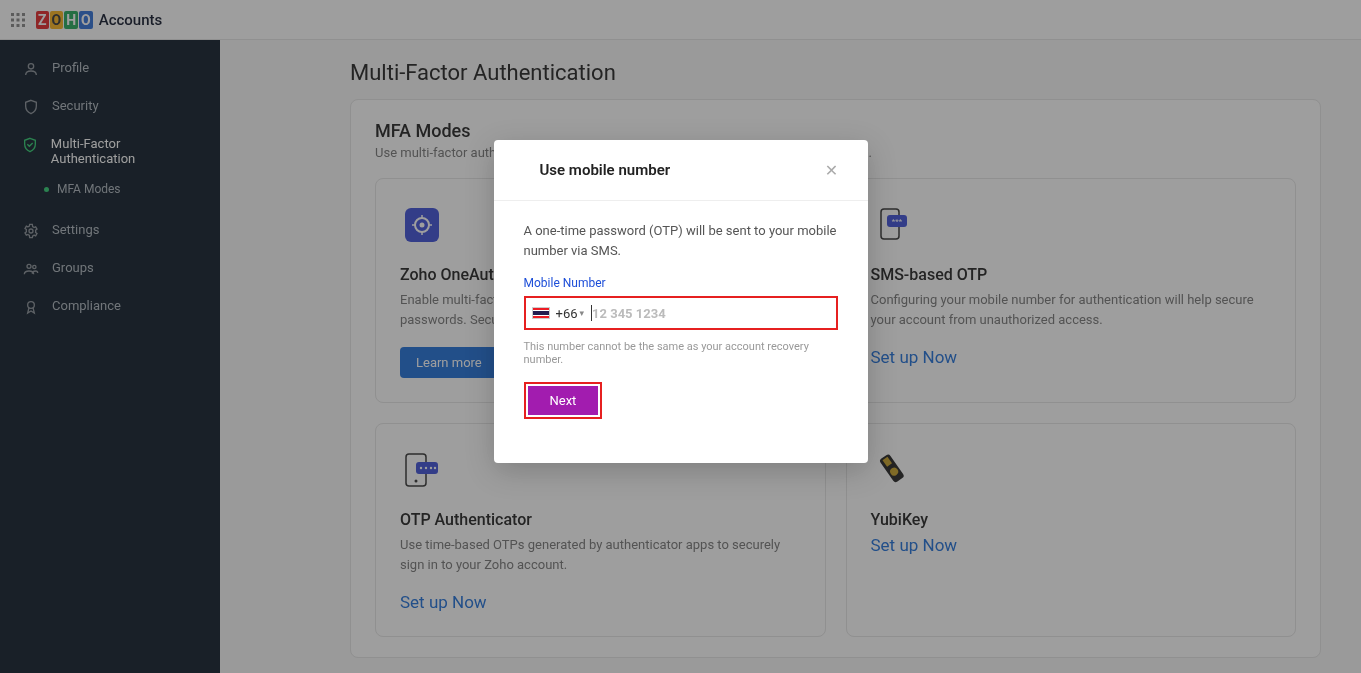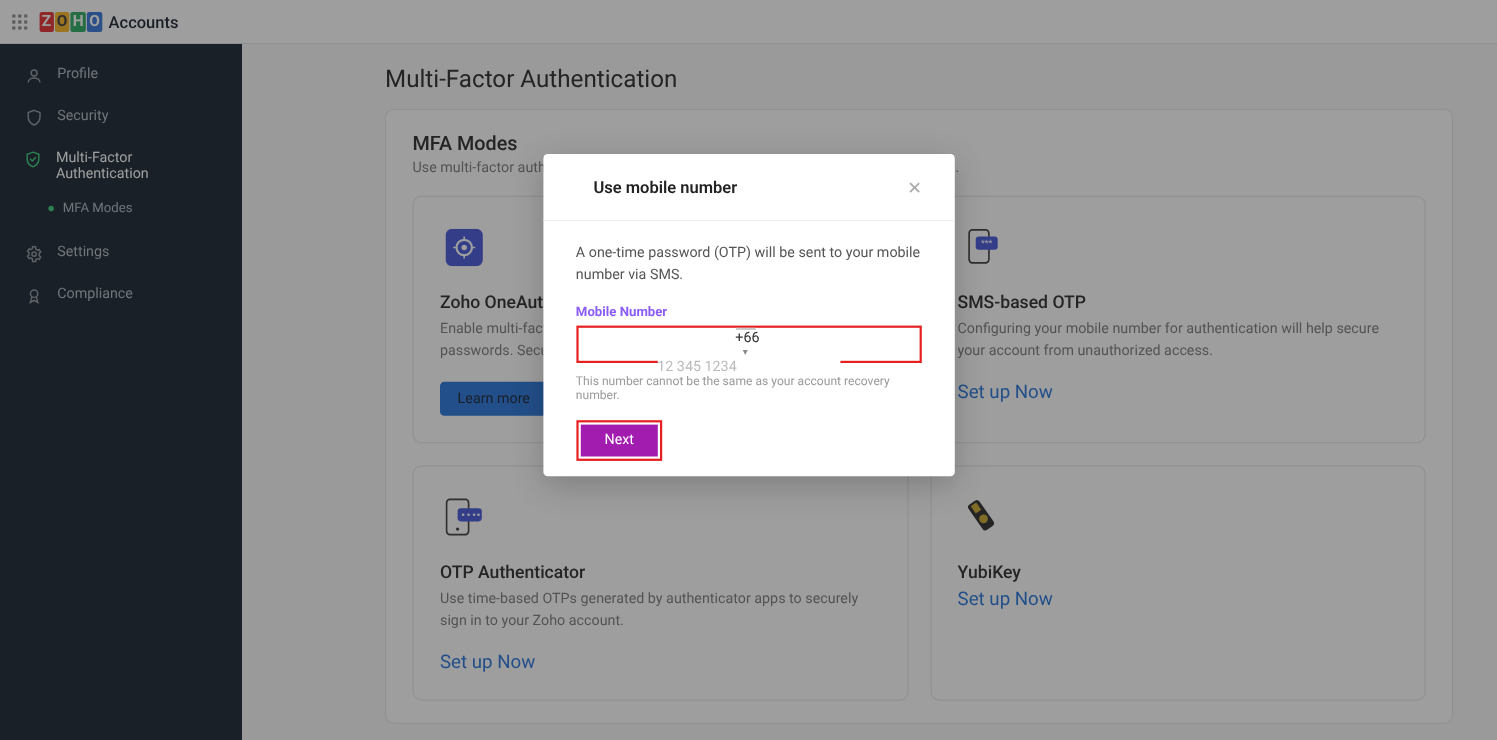--- a/index.html
+++ b/index.html
@@ -29,37 +29,37 @@
 
   .panel { background: #fff; border: 1px solid #e5e5e5; border-radius: 8px; padding: 20px 24px; }
   .panel-title { font-size: 18px; font-weight: 500; color: #222; margin-bottom: 4px; }
   .panel-sub { font-size: 13px; color: #777; margin-bottom: 18px; }
 
   .cards { display: grid; grid-template-columns: 1fr 1fr; gap: 20px; }
   .card { border: 1px solid #e5e5e5; border-radius: 8px; padding: 24px; background:#fff; }
   .card-icon { width: 44px; height: 44px; margin-bottom: 18px; display:flex; align-items:center; justify-content:center;}
   .card-title { font-size: 16px; font-weight: 500; color: #222; margin-bottom: 6px; }
   .card-desc { font-size: 13px; color: #777; line-height: 1.5; margin-bottom: 18px; }
-  .btn-primary { background: #1e6fd9; color: #0f172a; border: none; padding: 8px 16px; border-radius: 4px; font-size: 13px; cursor:pointer; }
+  .btn-primary { background: #1e6fd9; color: #ffffff; border: none; padding: 8px 16px; border-radius: 4px; font-size: 13px; cursor:pointer; }
   .link { color: #1e6fd9; font-size: 17px; cursor:pointer; }
 
   
   .overlay { position: fixed; inset: 0; background: rgba(40,40,40,0.45); }
   .modal { position: fixed; left: 50%; top: 140px; transform: translateX(-50%); width: 374px; background: #fff; border-radius: 4px; box-shadow: 0 8px 30px rgba(0,0,0,0.2); }
   .modal-head { display:flex; justify-content:space-between; align-items:center; padding: 18px 24px; border-bottom: 1px solid #eee; }
   .modal-title { font-size: 15px; font-weight: 600; color:#222;padding-left:22px; }
   .modal-close { width:24px;height:24px; display:flex; align-items:center; justify-content:center; color:#aaa; cursor:pointer; font-size:16px;}
-  .modal-body { padding: 20px 30px 14px; }
+  .modal-body { padding: 20px 30px 44px; }
   .modal-text { font-size: 13px; color: #555; line-height: 1.5; margin-bottom: 16px; }
-  .field-label { font-size: 12px; color: #8b5cf6; margin-bottom: 6px; font-weight: bold; }
-  .phone-field { border: 2px solid #e62020; height: 34px; display:flex; align-items:center; padding: 0 6px; margin-bottom: 10px; flex-direction: column; }
+  .field-label { font-size: 12px; color: #1d4ed8; margin-bottom: 6px; }
+  .phone-field { border: 2px solid #e62020; height: 34px; display:flex; align-items:center; padding: 0 6px; margin-bottom: 10px; }
   .flag { width: 18px; height: 12px; margin-right: 6px; background: linear-gradient(#ed1c24 0 16%, #fff 16% 33%, #241d4f 33% 66%, #fff 66% 83%, #ed1c24 83% 100%); border:1px solid #ccc;}
   .code { font-size: 13px; color:#333; margin-right:2px;}
   .caret { font-size:9px; color:#888; margin-right:6px; }
-  .phone-input { border:none; outline:none; flex:1; font-size:13px; color:#333;}
+  .phone-input { border:none; outline:none; flex:1; font-size:13px; color:#333;font-weight:bold;}
   .phone-input::placeholder { color: #bbb; }
   .field-note { font-size: 11px; color: #999; margin-bottom: 16px; }
   .next-wrap { border: 2px solid #e62020; display:inline-block; padding:2px;}
   .btn-next { background: #a21caf; color:#fff; border:none; padding: 7px 22px; font-size:13px; cursor:pointer; }
   .cursor-line { border-left: 1px solid #333; height: 16px; margin-left:1px;}
   
   input::-webkit-input-placeholder { color:#bbb; }
 </style>
 </head>
 <body>
@@ -129,20 +129,31 @@
           <svg viewBox="0 0 24 24" fill="none" stroke="#8a9199" stroke-width="2">
             <circle cx="12" cy="12" r="3"></circle>
             <path d="M19 12a7 7 0 0 0-.1-1.2l2.1-1.6-2-3.4-2.5 1a7 7 0 0 0-2-1.2L14 2h-4l-.5 2.6a7 7 0 0 0-2 1.2l-2.5-1-2 3.4 2.1 1.6A7 7 0 0 0 5 12c0 .4 0 .8.1 1.2L3 14.8l2 3.4 2.5-1a7 7 0 0 0 2 1.2L10 22h4l.5-2.6a7 7 0 0 0 2-1.2l2.5 1 2-3.4-2.1-1.6c.1-.4.1-.8.1-1.2z"></path>
           </svg>
         </span>
       <span>Settings</span>
     </div>
     <div class="side-item">
       <span class="side-icon">
           <svg viewBox="0 0 24 24" fill="none" stroke="#8a9199" stroke-width="2">
+            <circle cx="9" cy="8" r="3"></circle>
+            <circle cx="17" cy="9" r="2.5"></circle>
+            <path d="M2 20c0-3 3-5 7-5s7 2 7 5"></path>
+            <path d="M14 19c0-2 2-4 5-4s3 1 3 3"></path>
+          </svg>
+        </span>
+      <span>Groups</span>
+    </div>
+    <div class="side-item">
+      <span class="side-icon">
+          <svg viewBox="0 0 24 24" fill="none" stroke="#8a9199" stroke-width="2">
             <circle cx="12" cy="9" r="5"></circle>
             <path d="M9 13l-2 8 5-3 5 3-2-8"></path>
           </svg>
         </span>
       <span>Compliance</span>
     </div>
   </div>
 
   <div class="content">
     <h1 class="page-title">Multi-Factor Authentication</h1>

